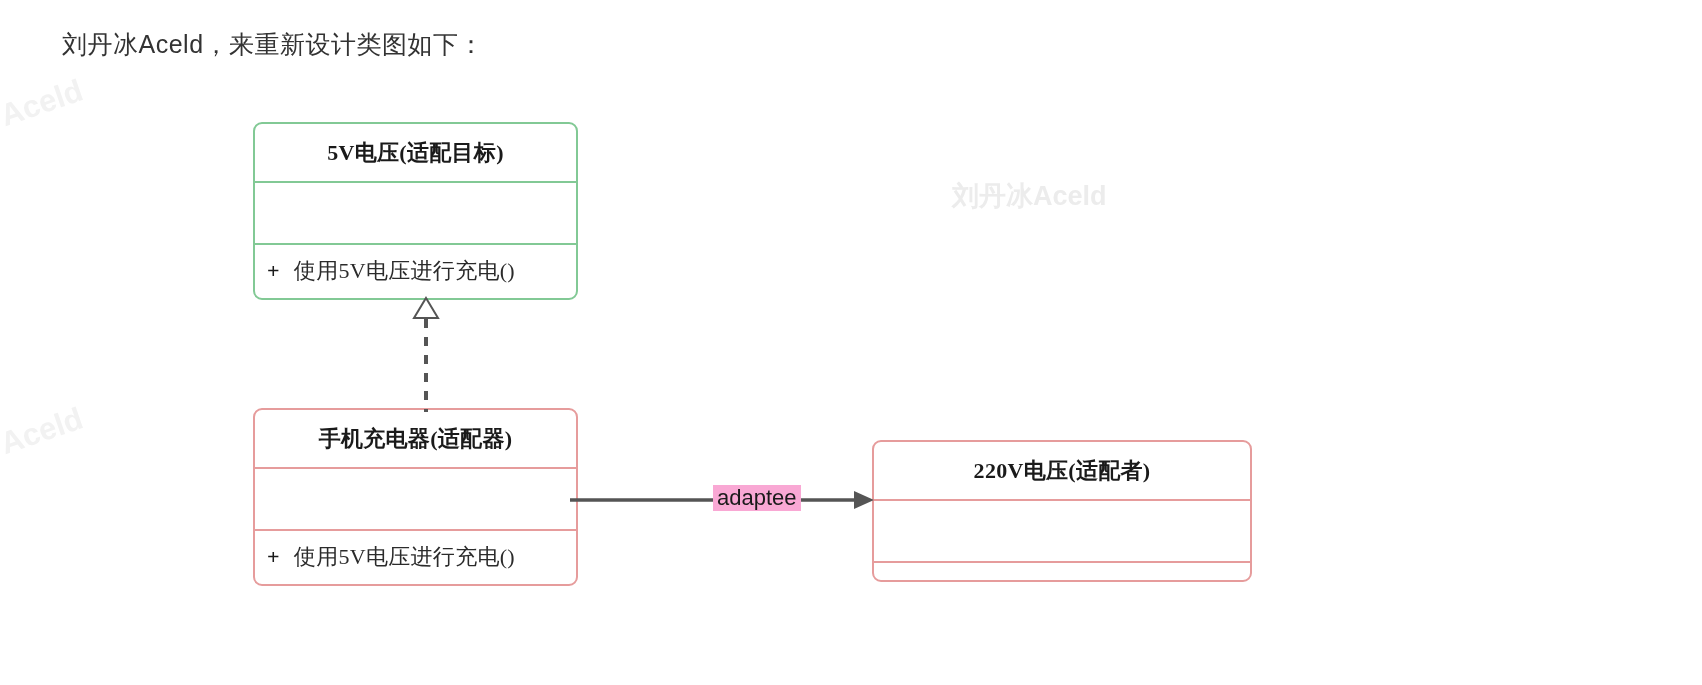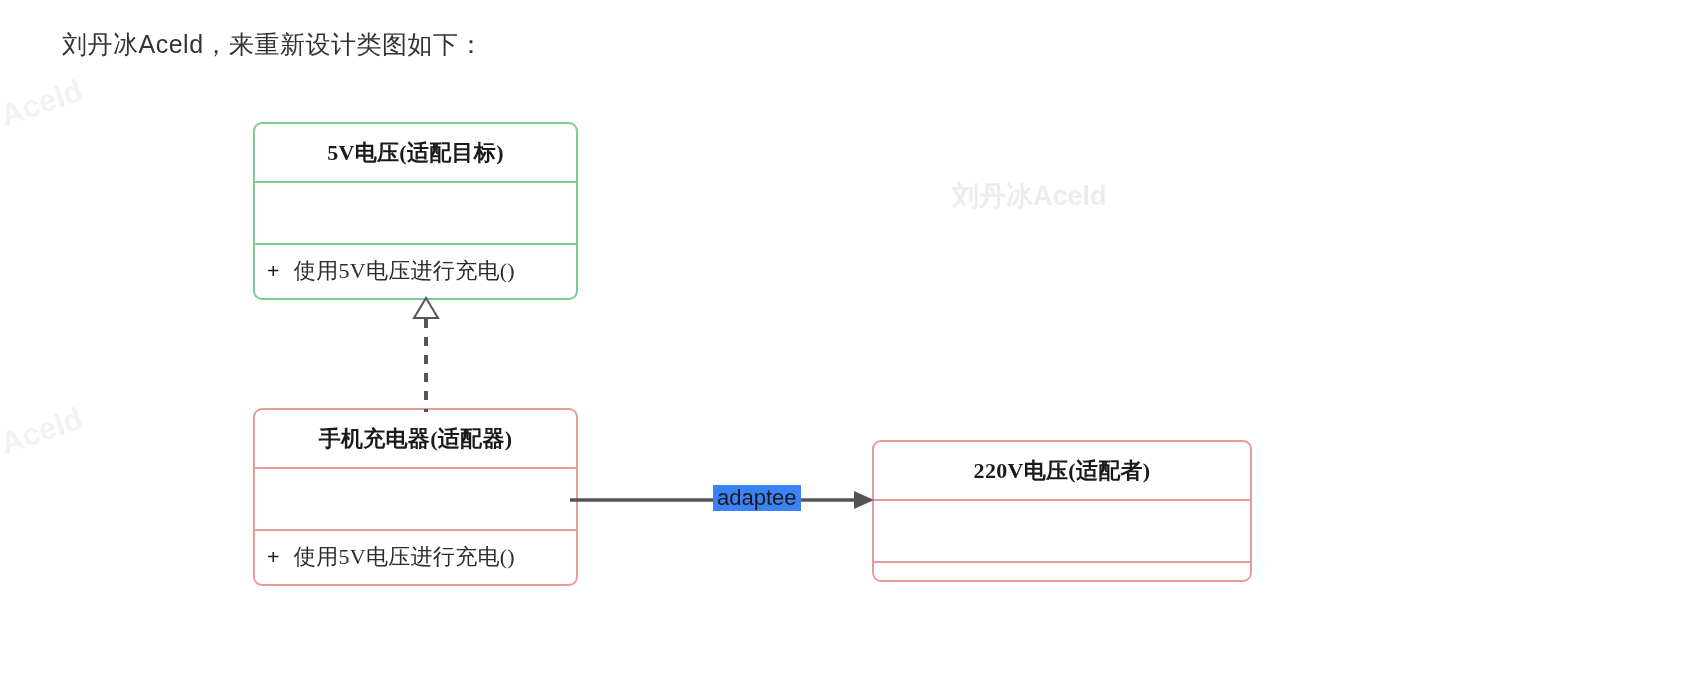--- a/index.html
+++ b/index.html
@@ -141,21 +141,21 @@
     top: 470px;
     width: 310px;
     height: 60px;
   }
   #edge-association-label {
     position: absolute;
     left: 713px;
     top: 485px;
     font-size: 22px;
     color: #1a1a1a;
-    background: #3b82f6;
+    background: #f9a8d4;
     padding: 0 4px;
     white-space: nowrap;
   }
 </style>
 </head>
 <body>
 
 <div id="page-heading">刘丹冰Aceld，来重新设计类图如下：</div>
 
 <div class="wm-edge" id="wm-left-top">Aceld</div>

